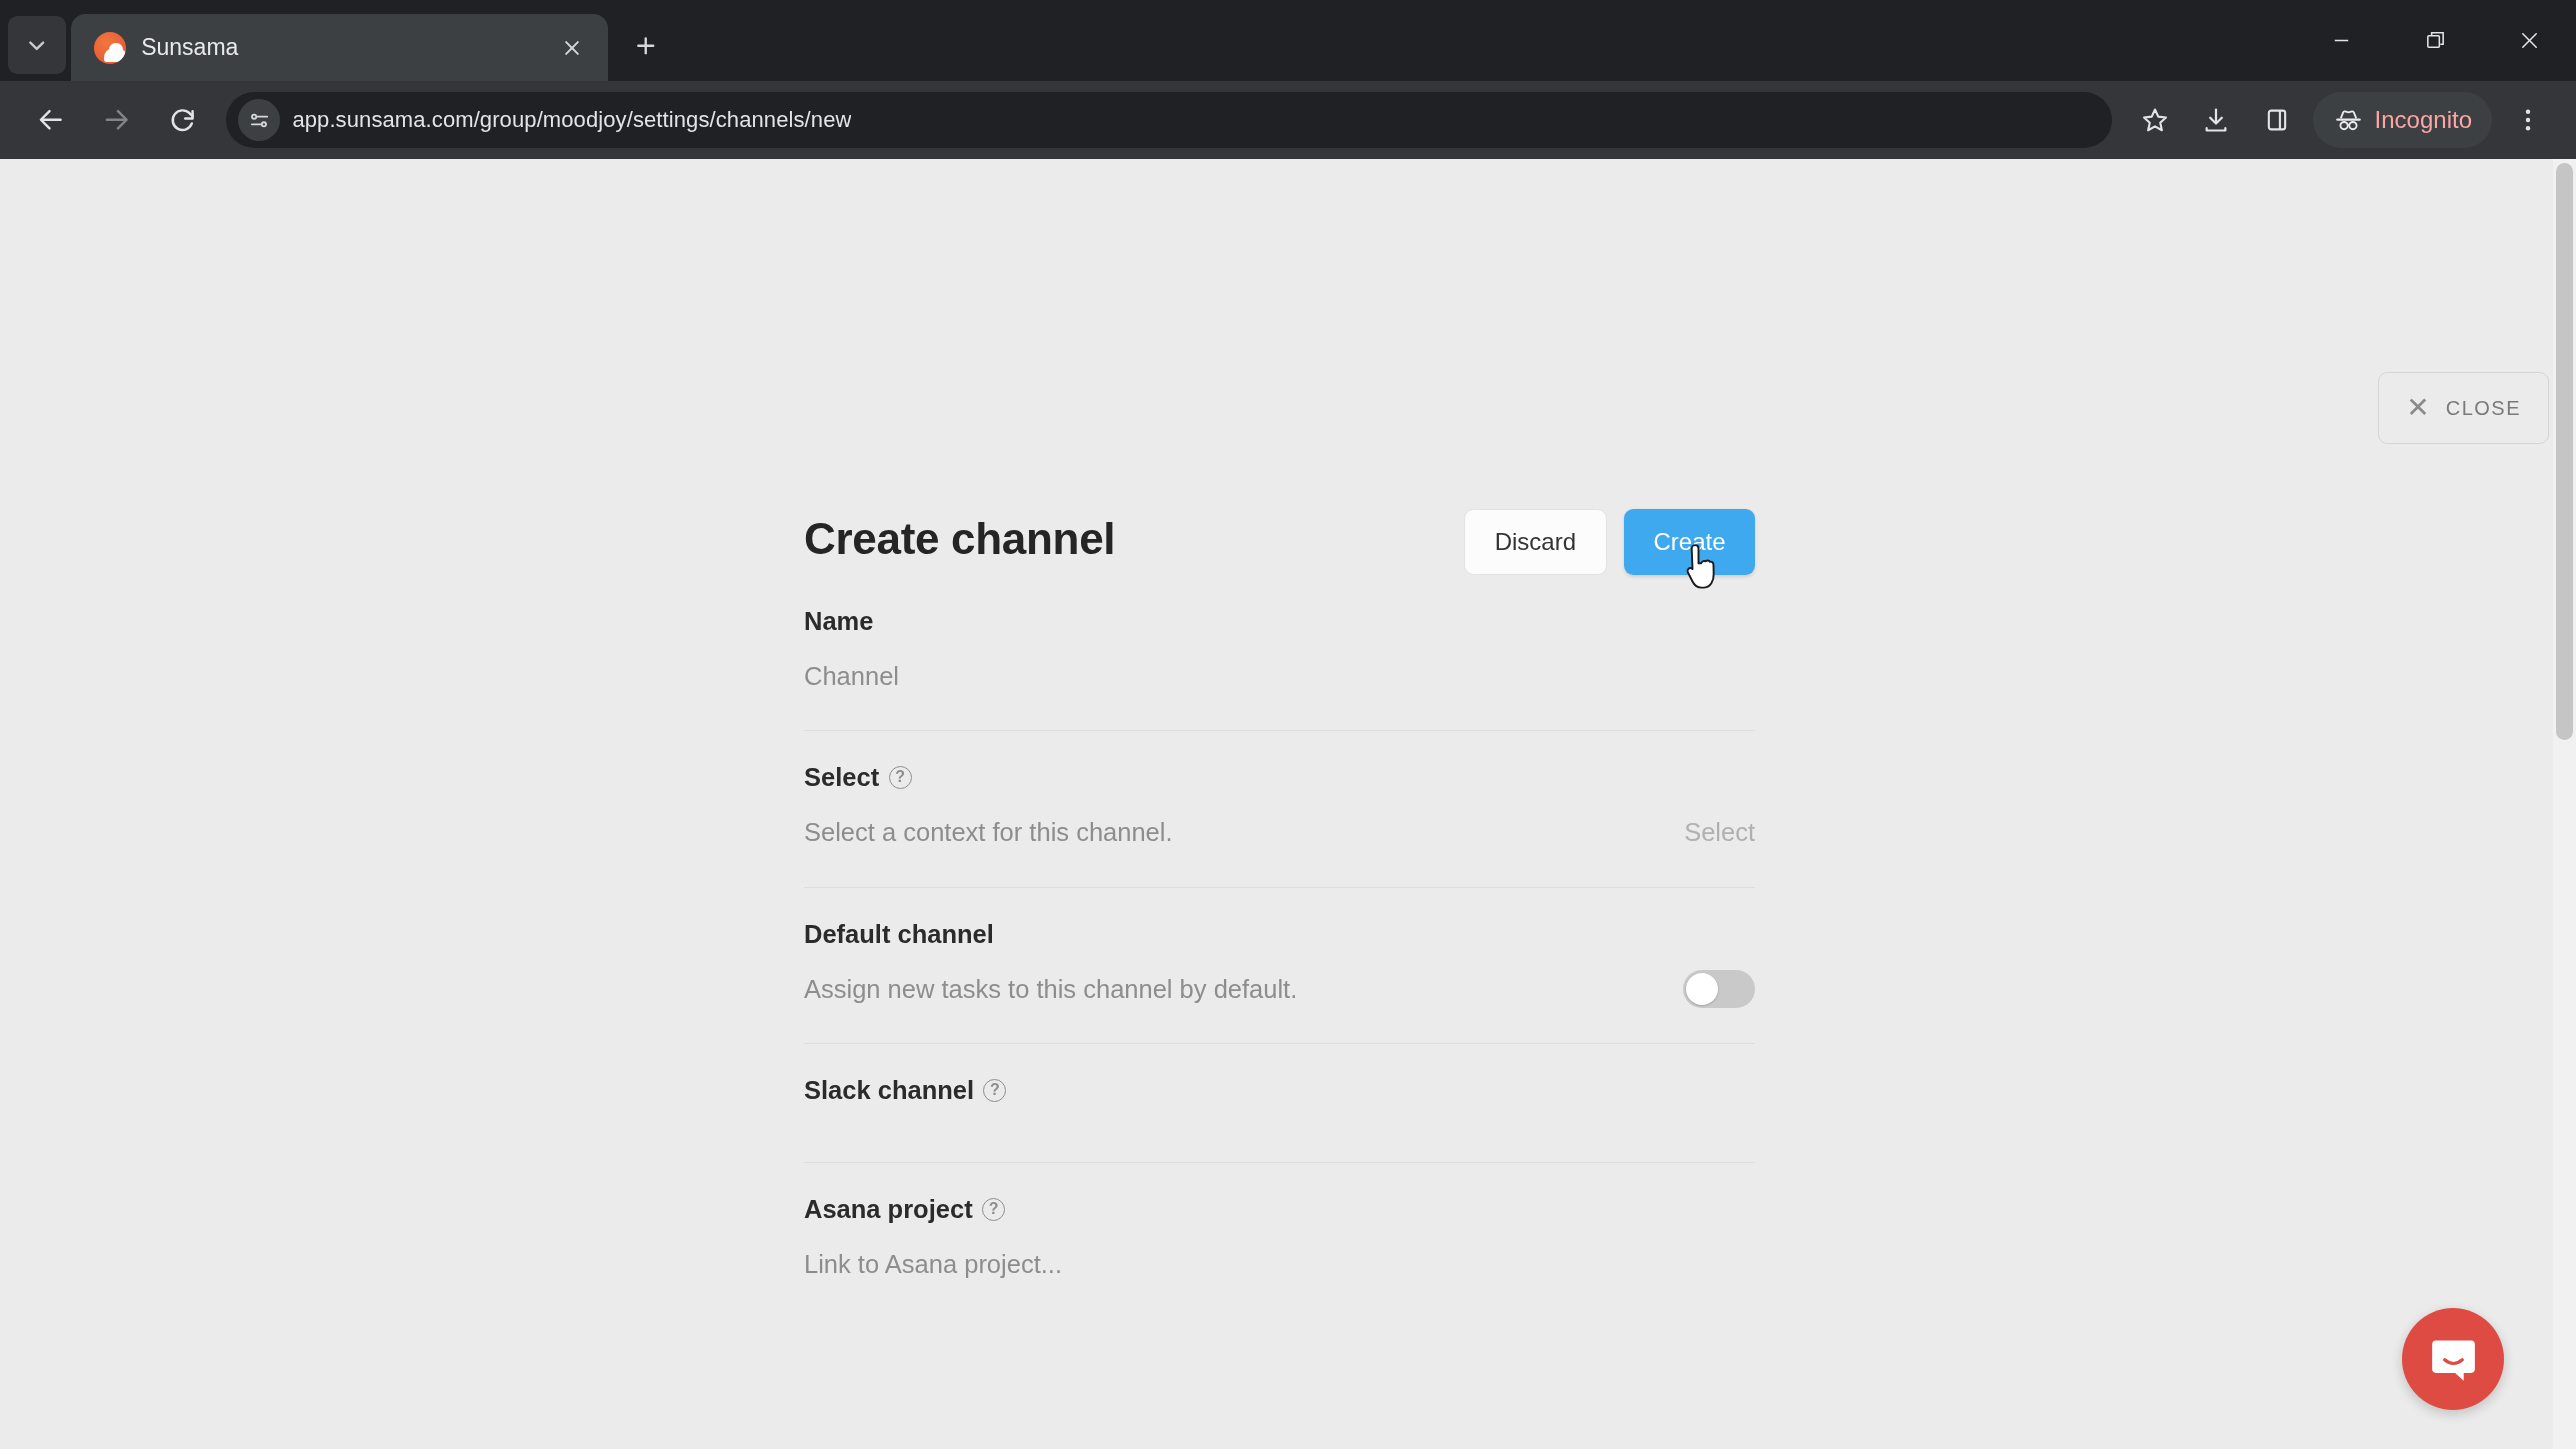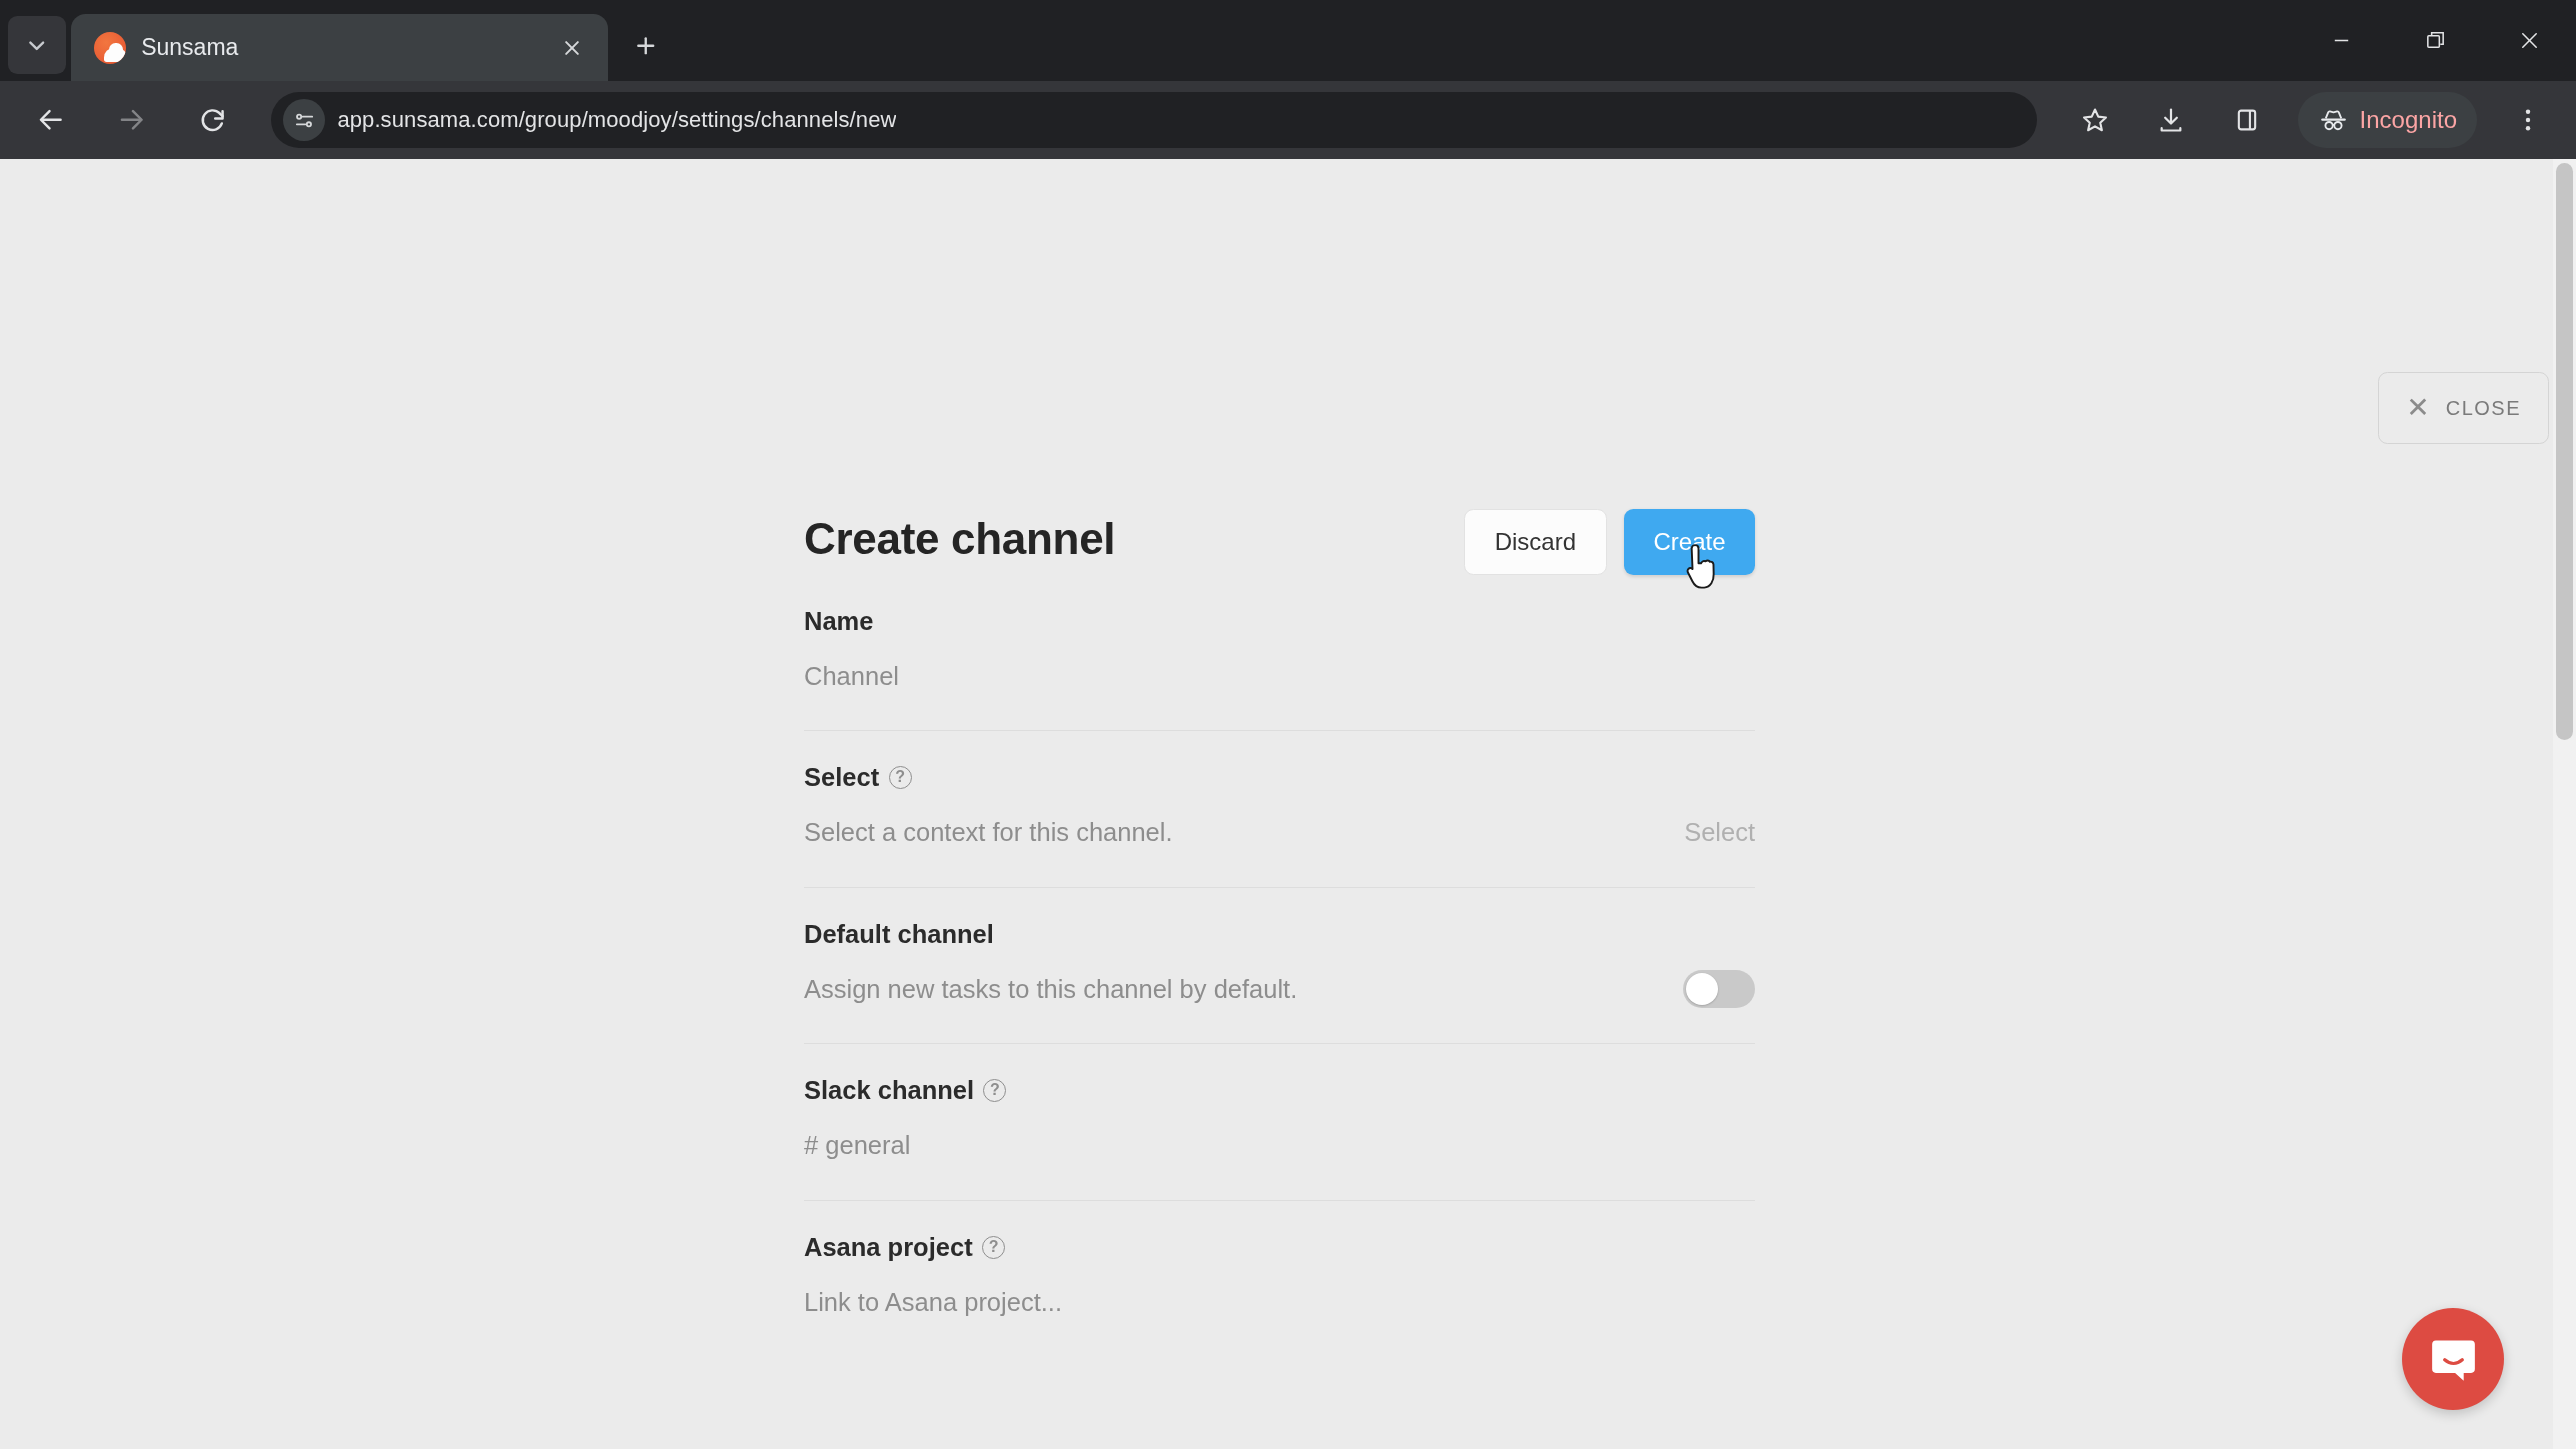--- a/index.html
+++ b/index.html
@@ -52,21 +52,21 @@
   .tab-close svg { width: 20px; height: 20px; }
   .new-tab { width: 51px; height: 51px; margin: 0 0 9.4px 12px; display: flex; align-items: center; justify-content: center; border-radius: 50%; cursor: pointer; }
   .new-tab svg { width: 25.5px; height: 25.5px; }
 
   .wincontrols { position: absolute; right: 0; top: 0; height: 81px; display: flex; }
   .wc { width: 94px; height: 81px; display: flex; align-items: center; justify-content: center; cursor: pointer; }
   .wc svg { width: 23px; height: 23px; }
 
   .toolbar {
     height: 78px; background: #35363a;
-    display: flex; align-items: center; padding: 16px 19px; gap: 17px;
+    display: flex; align-items: center; padding: 16px 19px; gap: 2px;
   }
   .navbtn { width: 64px; height: 64px; border-radius: 50%; display: flex; align-items: center; justify-content: center; cursor: pointer; flex: 0 0 auto; }
   .navbtn svg { width: 29.5px; height: 29.5px; }
   .navbtn.disabled { opacity: .45; }
   .omnibox {
     flex: 1 1 auto; height: 56px; margin: 0 12px 0 9.4px;
     background: #202124; border-radius: 28px;
     display: flex; align-items: center; padding: 0 14.8px 0 12px; gap: 12px;
     cursor: text;
   }
@@ -313,23 +313,20 @@
             <div class="knob"></div>
           </div>
         </div>
       </div>
 
       <div class="row">
         <div class="row-label">
           <span>Slack channel</span>
           <span class="help">?</span>
         </div>
-        <div class="row-body">
-          <div class="row-text"># general</div>
-        </div>
       </div>
 
       <div class="row">
         <div class="row-label">
           <span>Asana project</span>
           <span class="help">?</span>
         </div>
         <div class="row-body">
           <div class="row-text">Link to Asana project...</div>
         </div>

